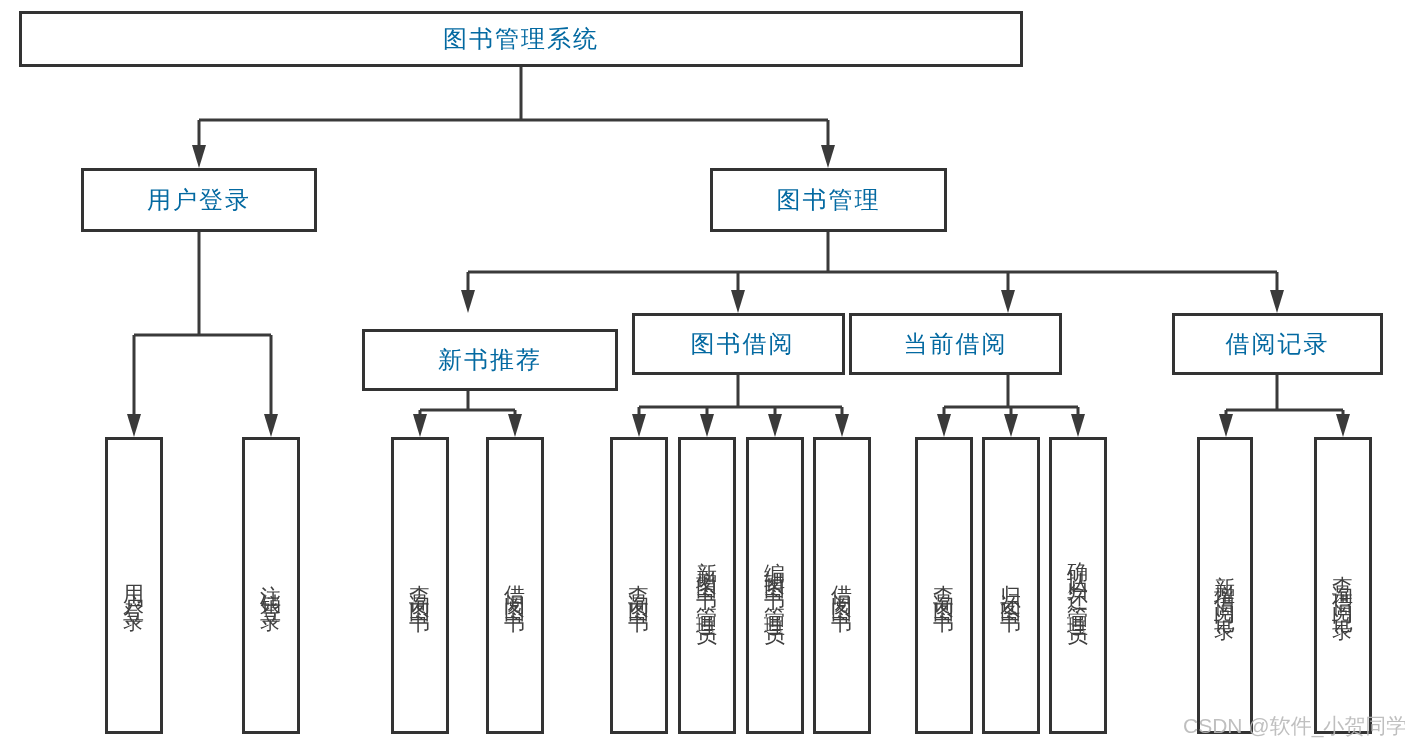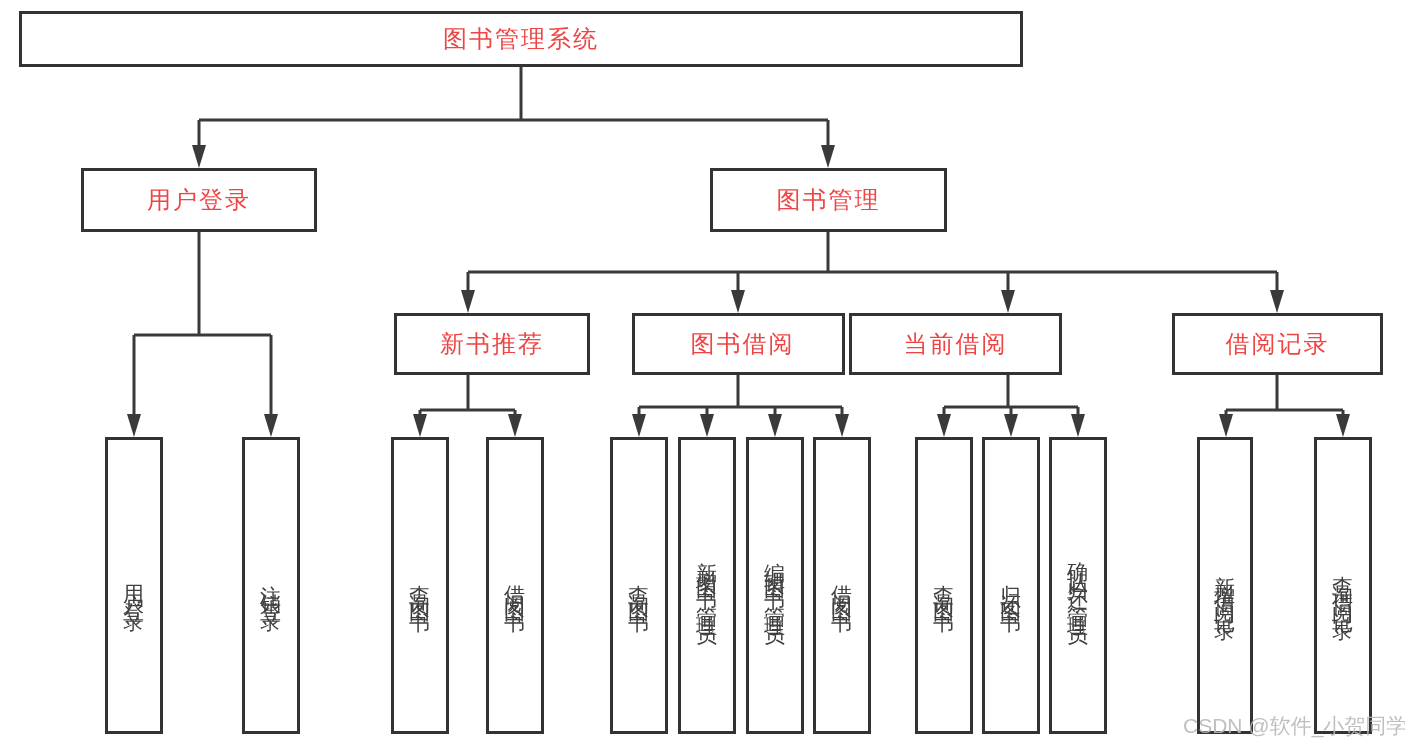--- a/index.html
+++ b/index.html
@@ -28,21 +28,21 @@
     border: 3px solid #333333;
     display: flex;
     align-items: center;
     justify-content: center;
     z-index: 1;
     box-sizing: border-box;
   }
   .hbox span {
     font-size: 24px;
     letter-spacing: 2px;
-    color: #ef4444;
+    color: #0369a1;
     white-space: nowrap;
     text-align: center;
   }
   .vbox {
     position: absolute;
     background: #ffffff;
     border: 3px solid #333333;
     display: flex;
     align-items: center;
     justify-content: center;
@@ -119,21 +119,21 @@
     <span>图书管理系统</span>
   </div>
 
   <div class="hbox" style="left:81px; top:168px; width:236px; height:64px;">
     <span>用户登录</span>
   </div>
   <div class="hbox" style="left:710px; top:168px; width:237px; height:64px;">
     <span>图书管理</span>
   </div>
 
-  <div class="hbox" style="left:362px; top:313px; width:196px; height:62px;margin-left:32px;">
+  <div class="hbox" style="left:362px; top:329px; width:256px; height:62px;">
     <span>新书推荐</span>
   </div>
   <div class="hbox" style="left:632px; top:313px; width:213px; height:62px;padding-left:8px;">
     <span>图书借阅</span>
   </div>
   <div class="hbox" style="left:849px; top:313px; width:213px; height:62px;font-family:Liberation Serif, serif;">
     <span>当前借阅</span>
   </div>
   <div class="hbox" style="left:1172px; top:313px; width:211px; height:62px;">
     <span>借阅记录</span>

